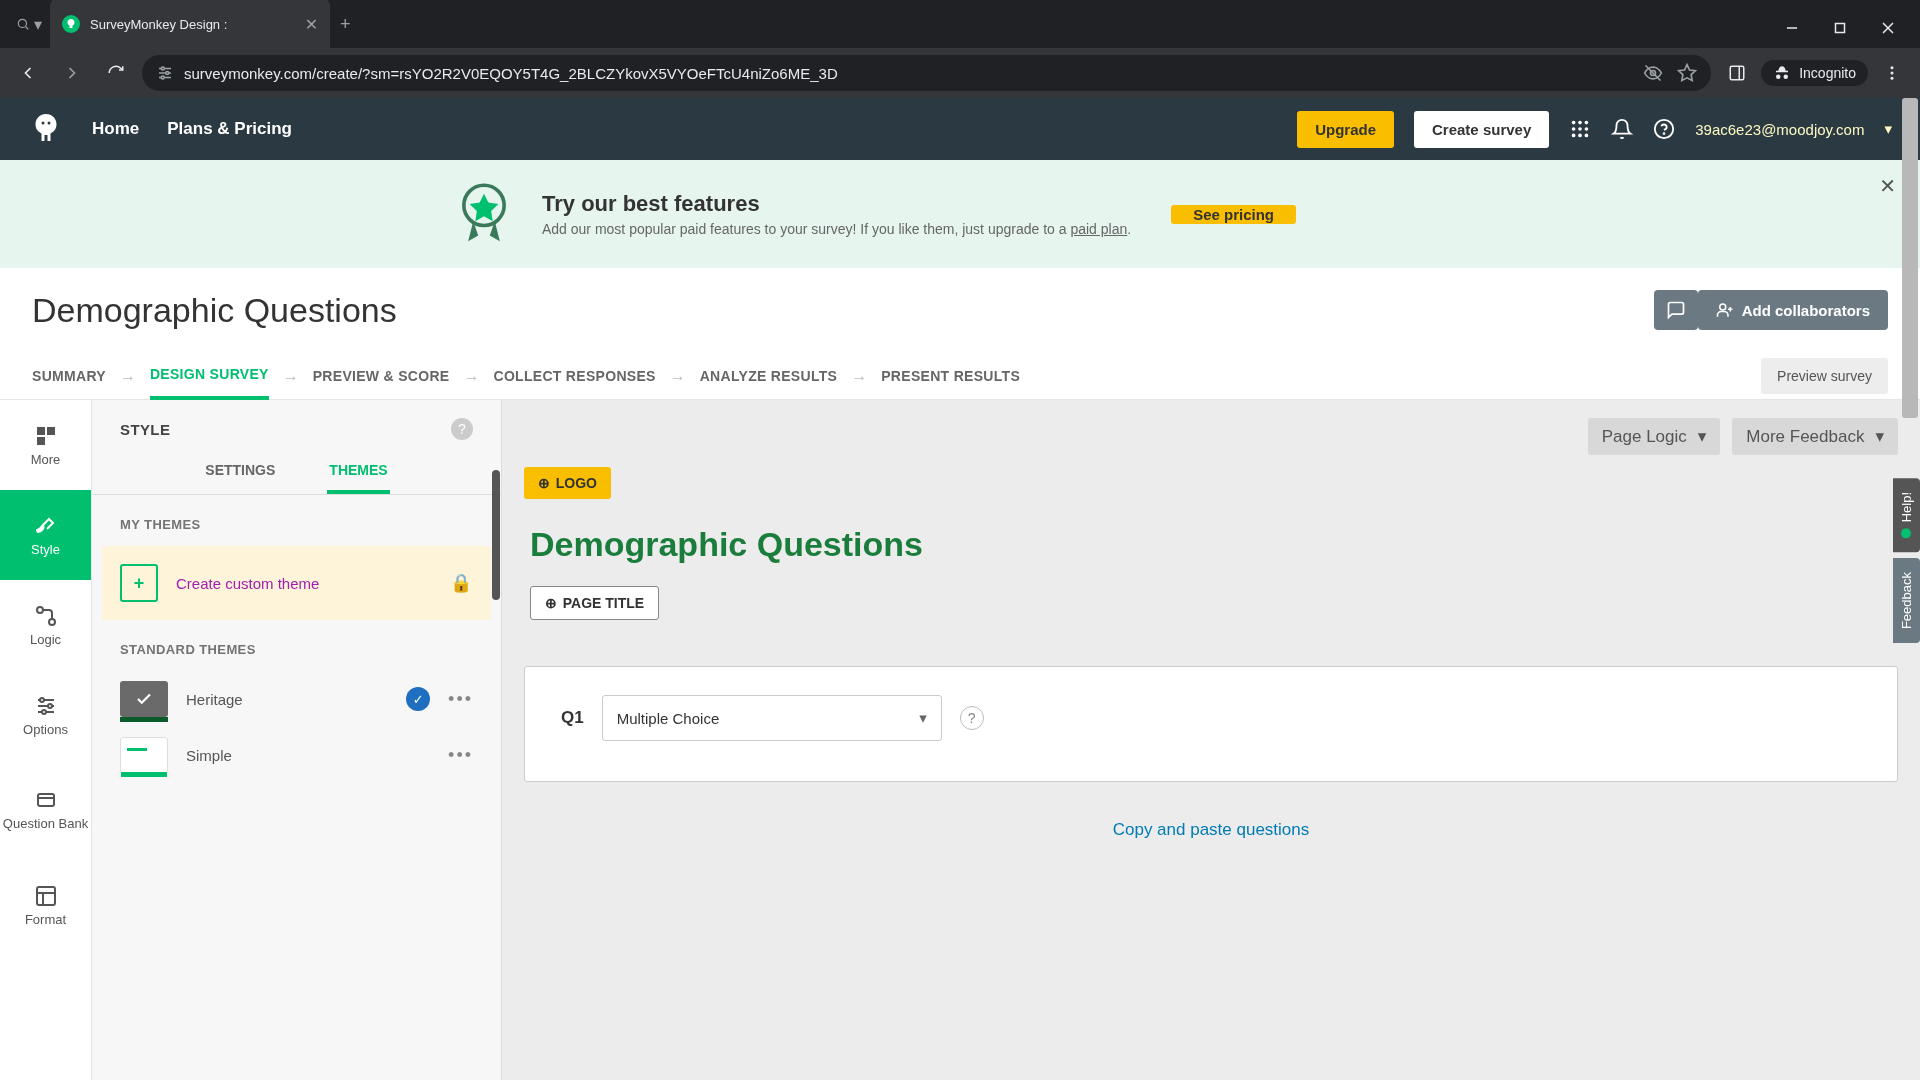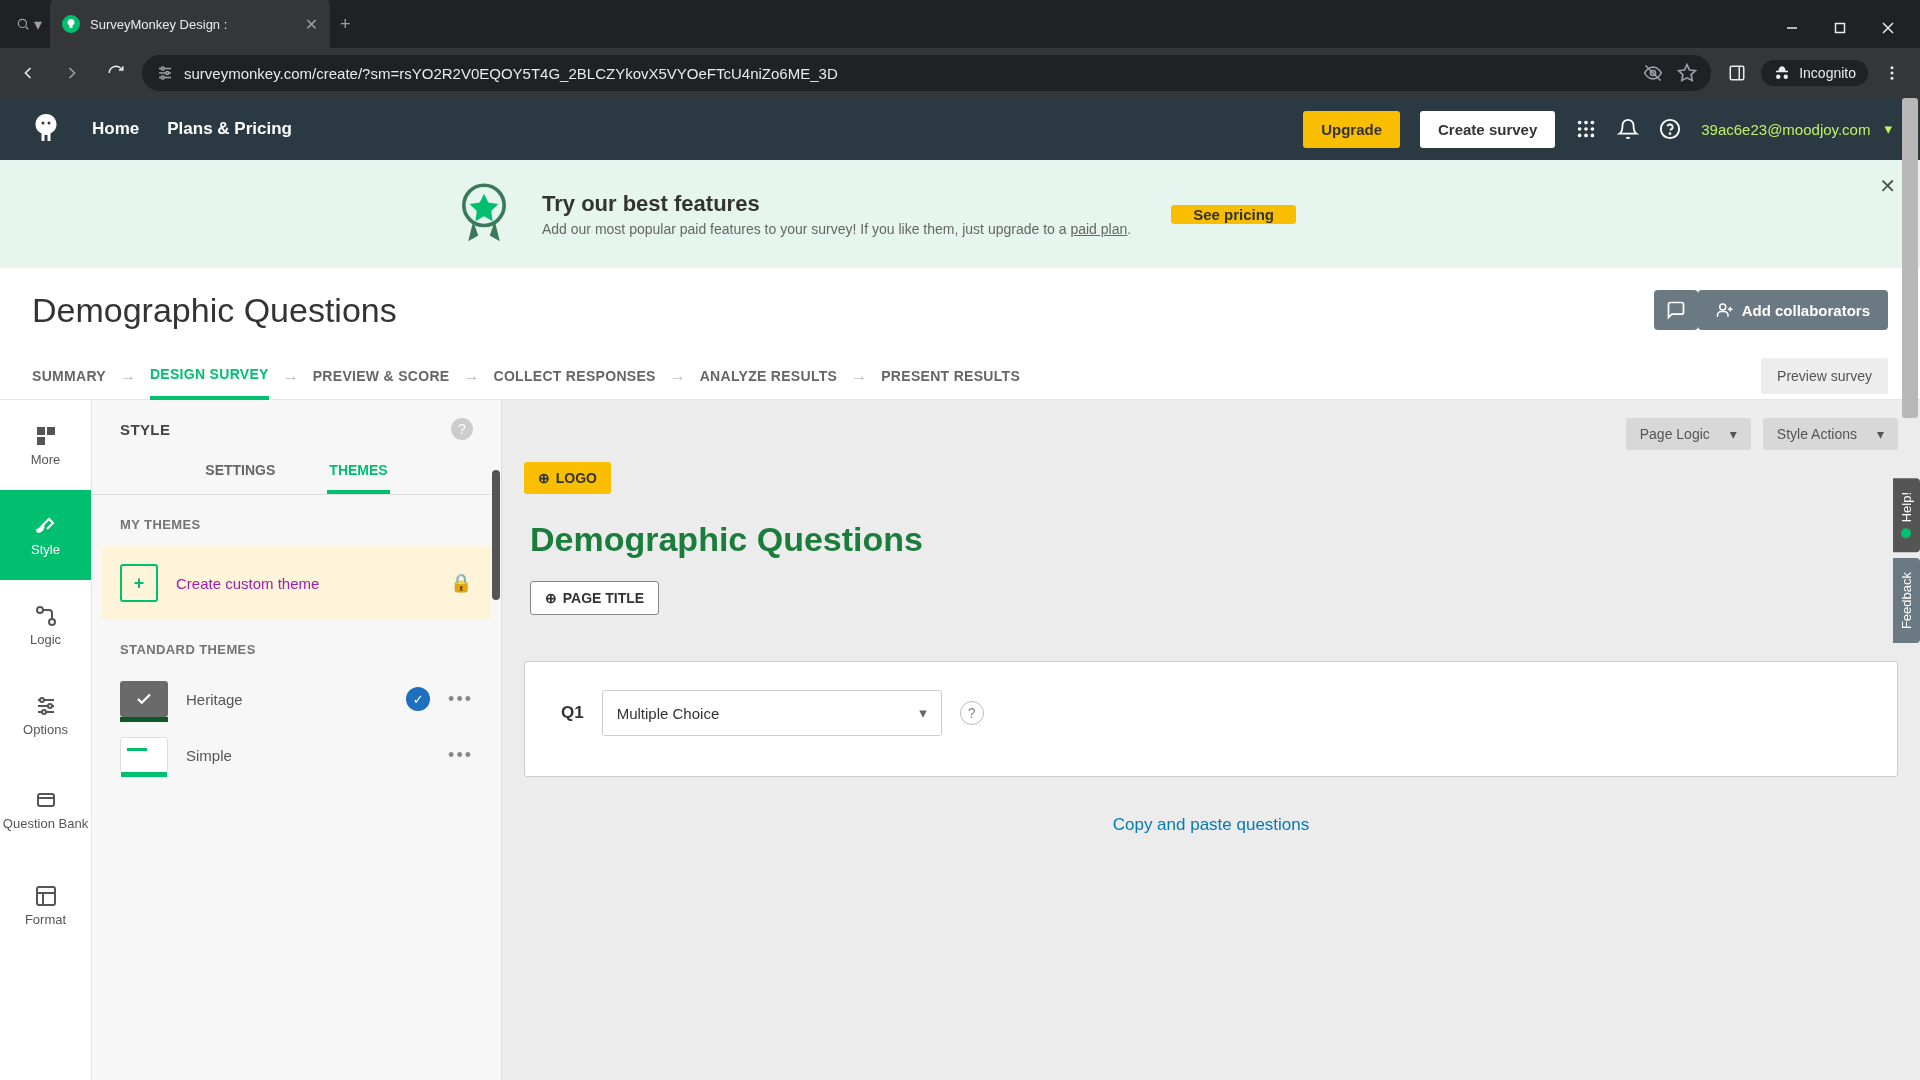--- a/index.html
+++ b/index.html
@@ -29,21 +29,21 @@
 
 .page { background:#fff; height:calc(1080px - 98px); position:relative; }
 
 .topnav { background:#2b3a42; height:62px; display:flex; align-items:center; padding:0 28px; }
 .brand-logo { color:#fff; margin-right:28px; }
 .nav-link { color:#fff; font-weight:600; font-size:17px; margin-right:28px; cursor:pointer; }
 .nav-right { margin-left:auto; display:flex; align-items:center; gap:20px; }
 .btn-upgrade { background:#f9be00; color:#333; border:none; padding:10px 18px; font-weight:700; border-radius:3px; cursor:pointer; font-size:15px; }
 .btn-create { background:#fff; color:#333; border:none; padding:10px 18px; font-weight:700; border-radius:3px; cursor:pointer; font-size:15px; }
 .nav-icon { color:#fff; cursor:pointer; display:flex; }
-.user-chip { color:#bef264; display:flex; align-items:center; gap:14px; cursor:pointer; font-size:15px; }
+.user-chip { color:#fef9c3; display:flex; align-items:center; gap:20px; cursor:pointer; font-size:15px; }
 
 .promo { background:#e6f6ef; padding:18px 28px; display:flex; align-items:center; position:relative; }
 .ribbon { width:72px; height:72px; margin-left:420px; }
 .promo-text { margin-left:22px; }
 .promo-title { font-size:22px; font-weight:700; color:#333; margin-bottom:4px; }
 .promo-sub { font-size:14px; color:#666; }
 .promo-sub a { color:#666; text-decoration:underline; }
 .btn-seepricing { background:#f9be00; color:#333; border:none; padding:1px 22px; font-weight:600; border-radius:3px; cursor:pointer; margin-left:40px; font-size:15px; }
 .promo-close { position:absolute; right:24px; top:14px; color:#555; font-size:20px; cursor:pointer; }
 
@@ -83,21 +83,21 @@
 .swatch-simple { background:#fff; border:1px solid #ddd; }
 .swatch-simple::before { content:""; position:absolute; left:6px; top:10px; width:20px; height:3px; background:#00bf6f; }
 .swatch-simple::after { content:""; position:absolute; bottom:-5px; left:0; right:0; height:5px; background:#00bf6f; }
 .theme-name { color:#555; font-size:15px; flex:1; }
 .theme-access { width:24px; height:24px; background:#1e6fc0; border-radius:50%; color:#fff; display:flex; align-items:center; justify-content:center; font-size:13px; }
 .theme-more { color:#888; font-size:18px; cursor:pointer; letter-spacing:2px; }
 .panel-scroll-thumb { position:absolute; right:1px; top:70px; width:8px; height:130px; background:#555; border-radius:4px; }
 
 .canvas { flex:1; background:#ececec; padding:18px 22px; overflow:auto; position:relative; }
 .canvas-toolbar { display:flex; justify-content:flex-end; gap:12px; margin-bottom:12px; }
-.dd-btn { background:#d8d8d8; border:none; padding:8px 14px; border-radius:3px; color:#555; font-size:14px; cursor:pointer; display:flex; align-items:center; gap:20px; }
+.dd-btn { background:#d8d8d8; border:none; padding:8px 14px; border-radius:3px; color:#555; font-size:17px; cursor:pointer; display:flex; align-items:center; gap:11px; }
 .logo-btn { background:#f9be00; border:none; color:#333; padding:8px 14px; border-radius:3px; font-weight:700; font-size:14px; cursor:pointer; display:flex; align-items:center; gap:6px; }
 .demo-title { color:#1a7d3c; font-size:34px; font-weight:700; margin:26px 0 22px 6px; }
 .page-title-btn { background:#fff; border:1px solid #888; padding:8px 14px; border-radius:3px; font-weight:700; font-size:14px; color:#333; cursor:pointer; display:flex; align-items:center; gap:6px; width:fit-content; margin-left:6px; }
 .q-card { background:#fff; border:1px solid #ccc; border-radius:3px; margin-top:46px; padding:28px 36px 40px; }
 .q-row { display:flex; align-items:center; gap:18px; }
 .q-num { font-weight:700; color:#333; font-size:17px; }
 .q-input { flex:1; border:2px solid #00bf6f; border-radius:3px; height:46px; padding:0 12px; font-size:16px; color:#333; }
 .q-input::placeholder { color:#aaa; }
 .q-type { width:340px; border:1px solid #ccc; border-radius:3px; height:46px; display:flex; align-items:center; padding:0 14px; background:#fff; cursor:pointer; font-size:15px; color:#333; }
 .q-type-caret { margin-left:auto; color:#666; }
@@ -407,21 +407,21 @@
       <div class="panel-scroll-thumb"></div>
     </div>
 
     <div class="canvas">
       <div class="canvas-toolbar">
         <button class="dd-btn">
             <span>Page Logic</span>
             <span>▾</span>
           </button>
         <button class="dd-btn">
-            <span>Style Actions</span>
+            <span>More Feedback</span>
             <span>▾</span>
           </button>
       </div>
       <button class="logo-btn">
         <span>⊕</span>
         <span>LOGO</span>
       </button>
       <div class="demo-title">Demographic Questions</div>
       <button class="page-title-btn">
         <span>⊕</span>

